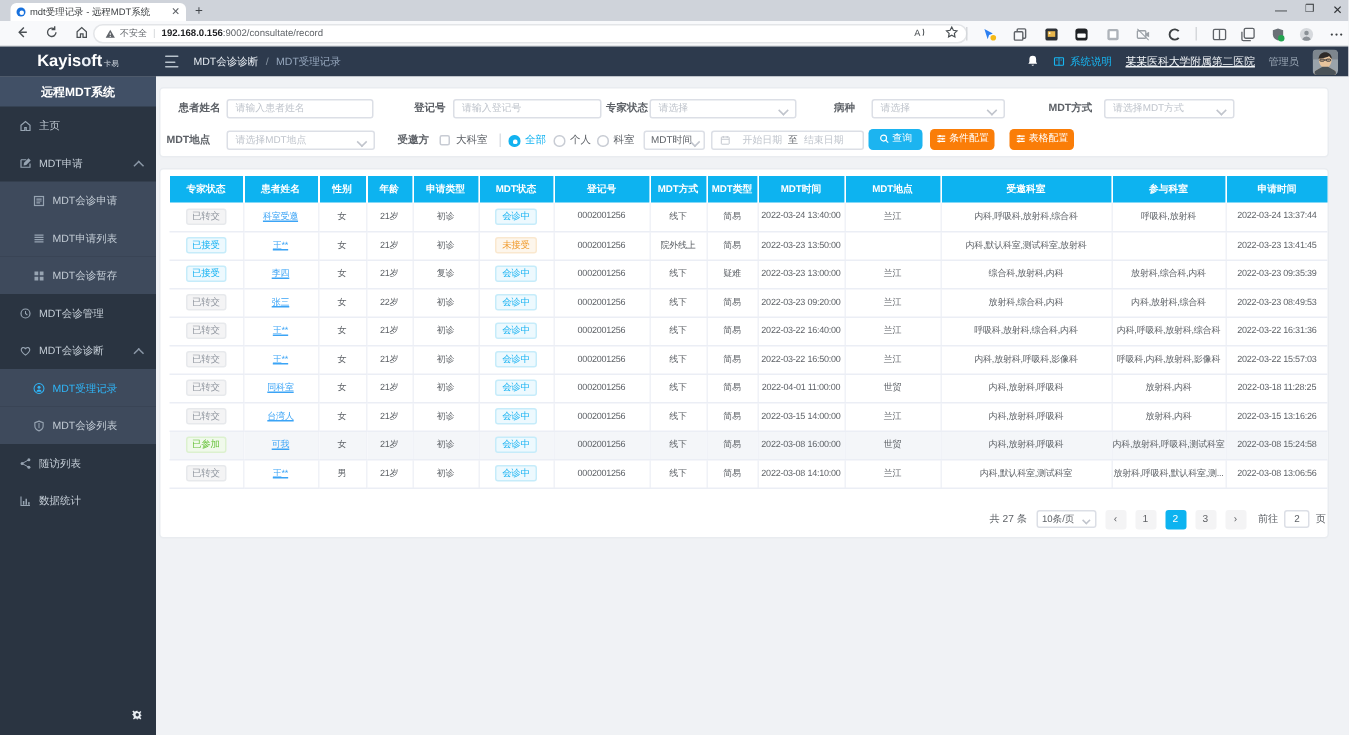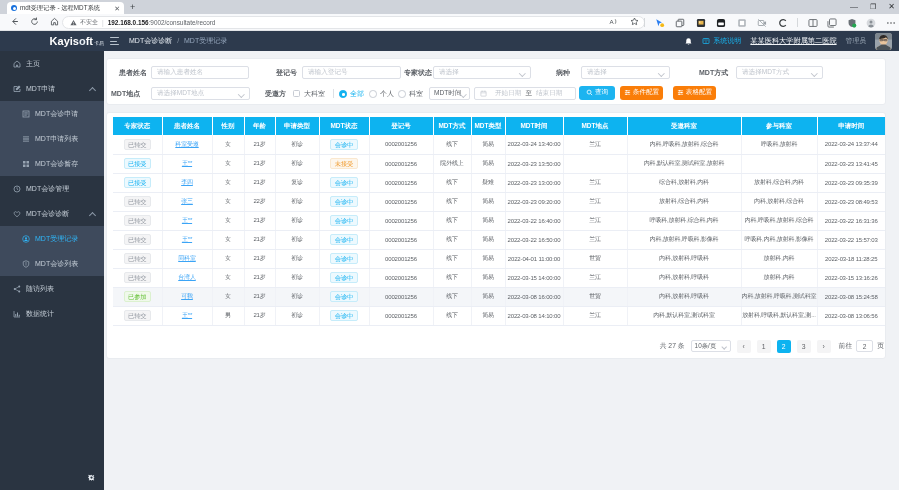--- a/index.html
+++ b/index.html
@@ -27,21 +27,21 @@
   .urlsep { color:#d0d3d6; margin:0 4px; }
   .urlhost { color:#202124; font-weight:bold; font-size:6.4px; }
   .urlpath { color:#5f6368; font-size:6.4px; }
   .pillright { position:absolute; left:609px; top:2px; height:12.5px; display:flex; align-items:center; gap:12px; font-size:7px; color:#4b5054; }
   .extrow { position:absolute; left:644px; top:2.5px; height:12px; display:flex; align-items:center; gap:9.5px; }
   .extrow .ext { width:10px; height:10px; display:flex; align-items:center; justify-content:center; }
   .vsep { width:1px; height:9px; background:#d5d8db; }
 
   
   #appheader { left:0; top:31px; width:899px; height:20px; background:#2d3a4d; display:flex; align-items:center; }
-  .logo { width:104px; flex:none; display:flex; align-items:baseline; justify-content:flex-end; }
+  .logo { width:104px; flex:none; display:flex; align-items:baseline; justify-content:center; }
   .logo .kay { color:#ffffff; font-weight:bold; font-size:11px; letter-spacing:0px; font-family:"Liberation Sans",sans-serif; }
   .logo .kay .o { color:#e8eef5; }
   .logo .cn { color:#cfd6de; font-size:5px; margin-left:1px; }
   .hamb { width:9px; height:7.5px; margin-left:6px; display:flex; flex-direction:column; justify-content:space-between; }
   .hamb i { display:block; height:1px; background:#b8c2cc; border-radius:1px; }
   .hamb i:nth-child(2){ width:80%; }
   .crumb { margin-left:10px; font-size:7px; }
   .crumb .c1 { color:#e7ecf2; }
   .crumb .sep { color:#8a97a6; margin:0 3px; }
   .crumb .c2 { color:#97a8be; }
@@ -439,20 +439,21 @@
     </span>
     <span class="hosp">某某医科大学附属第二医院</span>
     <span class="role">管理员</span>
     <span class="avatar"><svg width="17" height="17" viewBox="0 0 18 18">
           <use href="#i-avatar-photo"></use>
         </svg></span>
   </div>
 </div>
 
 <div id="sidebar" class="abs">
+  <div class="sb-title">远程MDT系统</div>
   <div class="menu" id="menu-host">
   <div class="m-item">
     <span class="mi">
           <svg class="ic">
             <use href="#i-home"></use>
           </svg>
         </span>
     <span>主页</span>
 
   </div>

